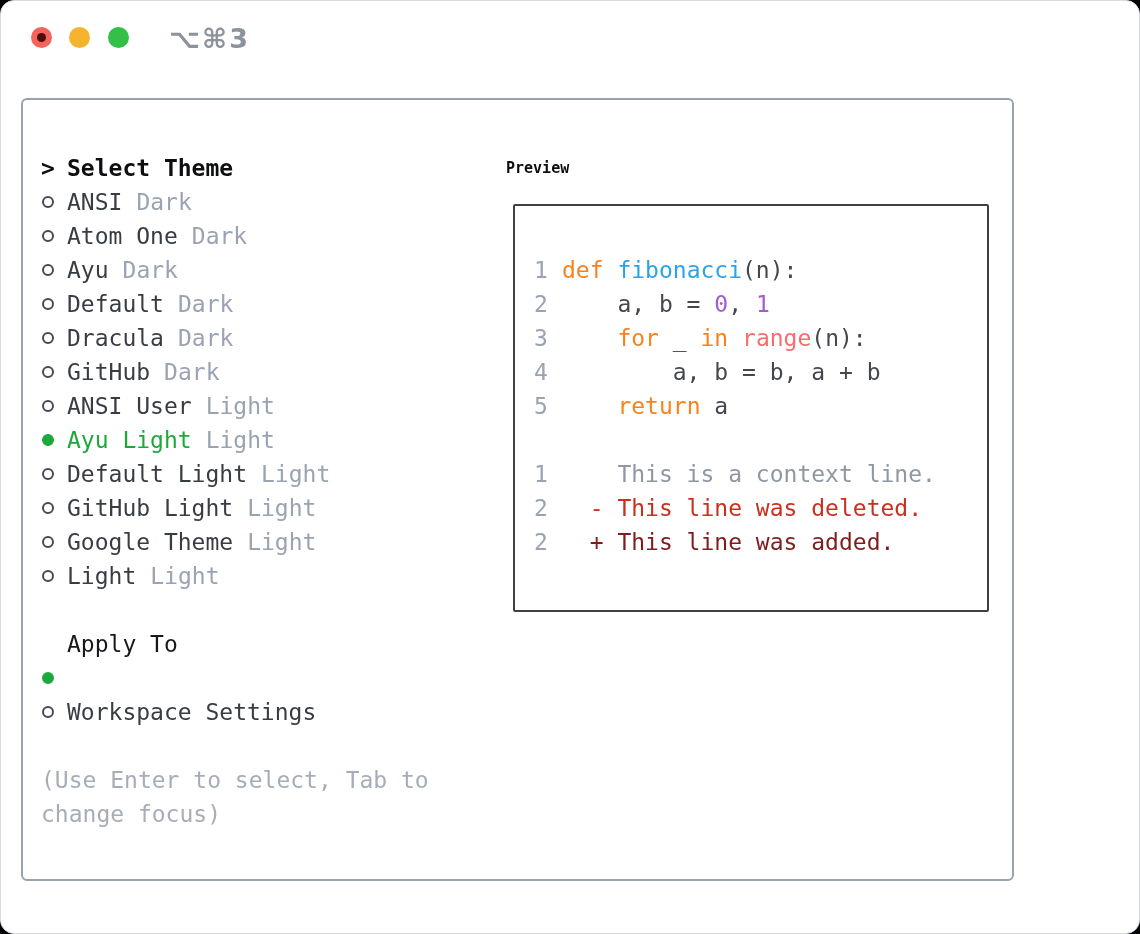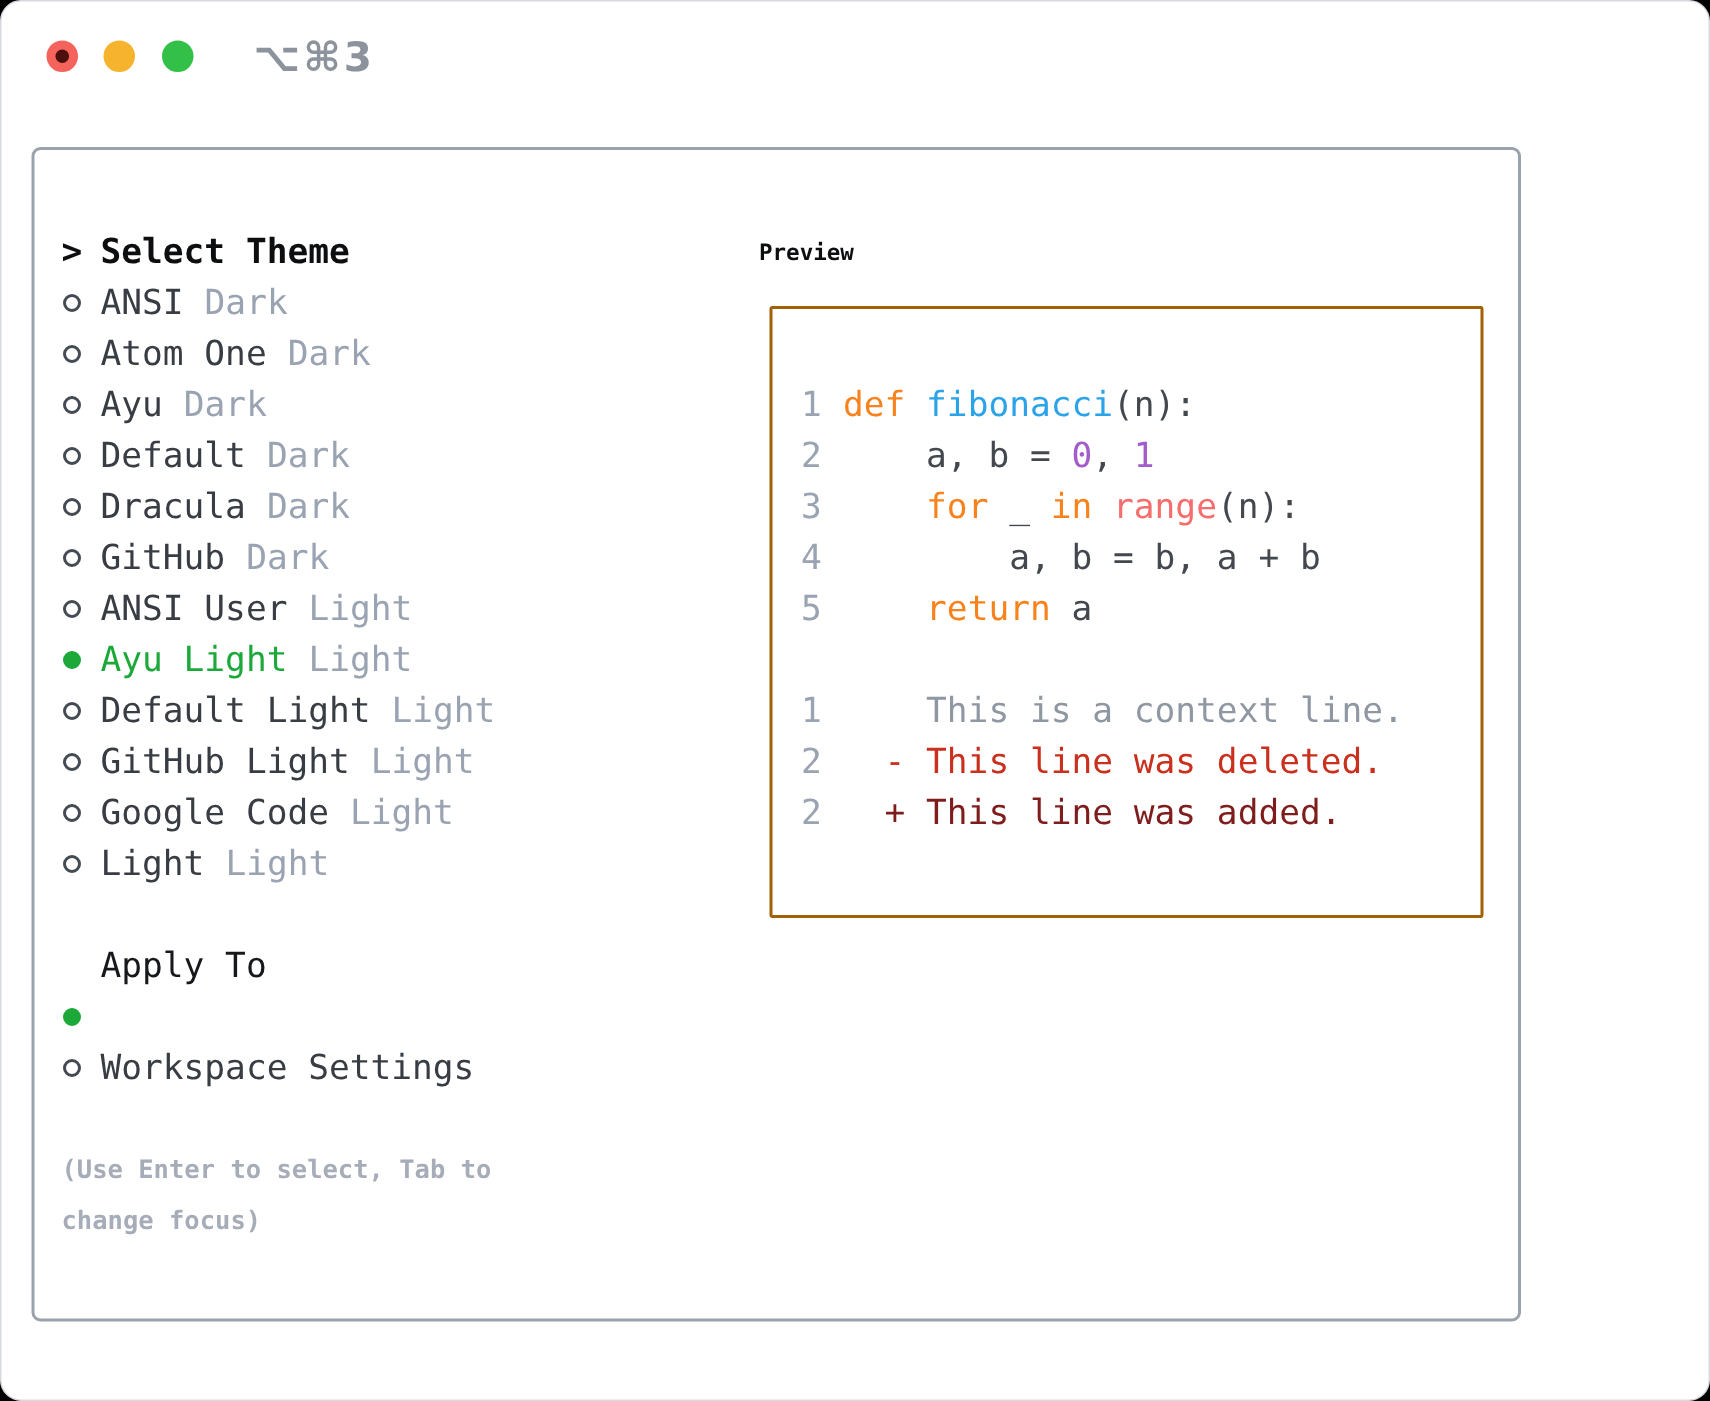--- a/index.html
+++ b/index.html
@@ -37,27 +37,27 @@
   .row{display:flex;align-items:center;height:34px;}
   .slot{display:inline-flex;align-items:center;justify-content:flex-start;width:26px;flex:0 0 26px;}
   .prompt{font-weight:bold;color:#0c0e10;}
   .hdr{font-weight:bold;color:#0c0e10;}
   .radio{width:12px;height:12px;border-radius:50%;border:2px solid #454b53;box-sizing:border-box;background:transparent;margin-left:1px;}
   .selected .radio{background:#1ca93a;border-color:#1ca93a;}
   .tname{color:#383d44;white-space:pre;}
   .selected .tname{color:#1ca93a;}
   .tvariant{color:#9aa3b2;margin-left:14px;white-space:pre;}
   .applyto-label{color:#16181b;}
-  .hint{color:#a6adb9;font-size:17px;line-height:34px;white-space:pre;font-weight:bold;}
+  .hint{color:#a6adb9;font-size:23px;line-height:34px;white-space:pre;}
   
   .preview-header{position:absolute;left:483px;top:51px;height:34px;line-height:34px;font-size:15px;font-weight:bold;color:#0c0e10;}
   .preview-box{
     position:absolute;left:490px;top:104px;
     width:476px;height:408px;
-    border:2px solid #a16207;border-radius:2px;
+    border:2px solid #404040;border-radius:2px;
     box-sizing:border-box;background:#fff;
     padding:47px 0 0 19px;overflow:hidden;
   }
   .crow{height:34px;line-height:34px;font-size:23px;white-space:pre;}
   .lnum{display:inline-block;width:28px;color:#9aa3b2;}
   .c-kw{color:#f8821c;}
   .c-fn{color:#2ba3e8;}
   .c-num{color:#a25ccc;}
   .c-sp{color:#f56d6d;}
   .c-pl{color:#43474e;}
@@ -155,21 +155,21 @@
         <span class="slot">
             <span class="radio"></span>
           </span>
         <span class="tname">GitHub Light</span>
         <span class="tvariant">Light</span>
       </div>
       <div class="row theme-row">
         <span class="slot">
             <span class="radio"></span>
           </span>
-        <span class="tname">Google Code</span>
+        <span class="tname">Google Theme</span>
         <span class="tvariant">Light</span>
       </div>
       <div class="row theme-row">
         <span class="slot">
             <span class="radio"></span>
           </span>
         <span class="tname">Light</span>
         <span class="tvariant">Light</span>
       </div>
 

